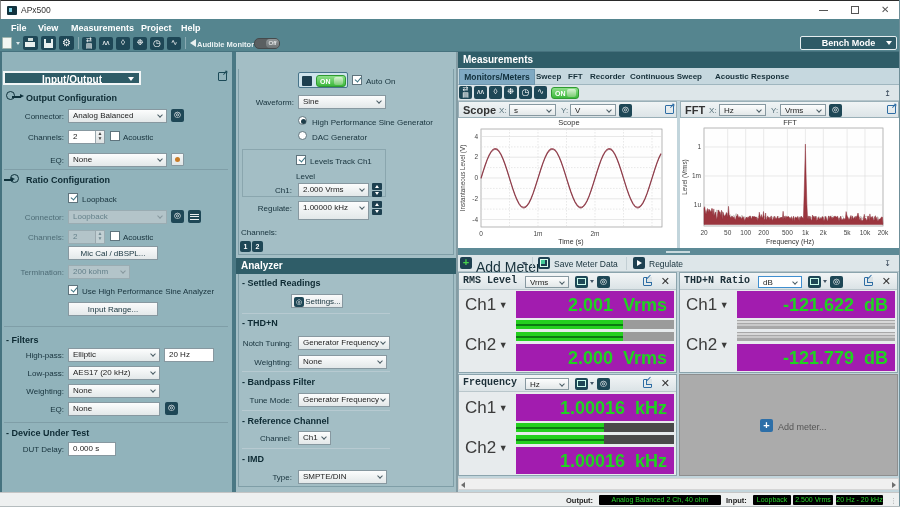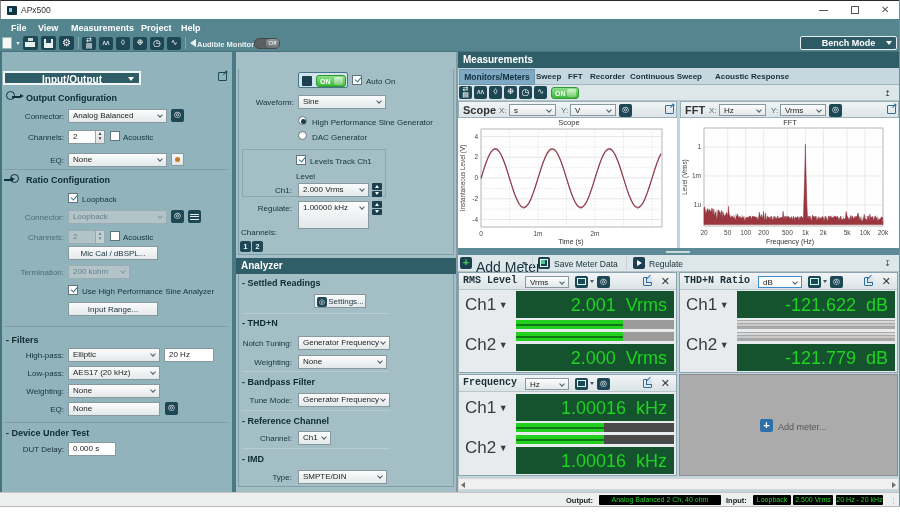--- a/index.html
+++ b/index.html
@@ -39,21 +39,21 @@
 .spu:after{content:"";position:absolute;left:2.5px;top:1.5px;width:0;height:0;border-left:2.5px solid transparent;border-right:2.5px solid transparent;border-bottom:3.5px solid #fff;}
 .spd{position:absolute;left:0;top:7.5px;width:10px;height:6.5px;background:#1d4050;border-radius:1px;}
 .spd:after{content:"";position:absolute;left:2.5px;top:1.5px;width:0;height:0;border-left:2.5px solid transparent;border-right:2.5px solid transparent;border-top:3.5px solid #fff;}
 .radio{position:absolute;width:9px;height:9px;border-radius:50%;background:#fff;border:1px solid #5f747d;}
 .radio.s:after{content:"";position:absolute;left:2px;top:2px;width:5px;height:5px;border-radius:50%;background:#1d3d49;}
 
 .mpanel{position:absolute;background:#e7ebed;border:1px solid #8ba4ad;}
 .mhead{position:absolute;left:0;top:0;right:0;height:17px;background:linear-gradient(#f2f5f6,#dbe3e6);border-bottom:1px solid #b9c6cb;}
 .mhtitle{position:absolute;left:4px;top:2px;font-size:10px;font-weight:bold;color:#1b2f38;font-family:Liberation Mono, monospace;}
 .chlab{position:absolute;font-size:17px;color:#3b3b3b;}
-.blackdisp{position:absolute;background:#14532d;}
+.blackdisp{position:absolute;background:#a21caf;font-weight:bold;}
 .bdtext{position:absolute;right:7px;top:50%;transform:translateY(-50%);color:#1fd321;font-size:18px;white-space:nowrap;}
 .mx{position:absolute;color:#333;font-weight:bold;font-size:10px;}
 .exic{position:absolute;width:9px;height:9px;border:1.2px solid #2e6da4;border-radius:1px;}
 .exic:after{content:"\2197";position:absolute;right:-2px;top:-4px;font-size:7px;color:#2e6da4;font-weight:bold;}
 .exic.dk:after{color:#1b4a57;}
 </style></head>
 <body>
 <div id="app">
 
   <div id="titlebar" class="abs">
@@ -201,33 +201,33 @@
     <div class="ck c" style="left:60px;top:103px;"></div>
     <div class="lb" style="left:74px;top:105px;text-align:left;">Levels Track Ch1</div>
     <div class="lb" style="left:60px;top:120px;text-align:left;">Level</div>
     <div class="lb" style="left:24px;top:134px;width:32px;">Ch1:</div>
     <div class="cb" style="left:62px;top:131px;width:71px;height:14px;">2.000 Vrms<span class="ar"></span></div>
     <div class="abs" style="left:136px;top:131px;width:10px;height:14px;">
       <div class="spu"></div>
         <div class="spd"></div>
     </div>
     <div class="lb" style="left:8px;top:152px;width:48px;">Regulate:</div>
-    <div class="cb" style="left:62px;top:149px;width:71px;height:28px;">1.00000 kHz<span class="ar"></span></div>
+    <div class="cb" style="left:62px;top:149px;width:71px;height:19px;">1.00000 kHz<span class="ar"></span></div>
     <div class="abs" style="left:136px;top:149px;width:10px;height:14px;">
       <div class="spu"></div>
         <div class="spd"></div>
     </div>
     <div class="lb" style="left:5px;top:176px;text-align:left;">Channels:</div>
     <div class="ib" style="left:4px;top:189px;width:11px;height:11px;font-size:7px;line-height:11px;font-weight:bold;">1</div>
     <div class="ib" style="left:16px;top:189px;width:11px;height:11px;font-size:7px;line-height:11px;font-weight:bold;">2</div>
 
     <div class="abs phead" style="left:0;top:206px;width:220px;height:16px;padding:2px 0 0 5px;">Analyzer</div>
     <div class="abs" style="left:2px;top:222px;width:216px;height:213px;border:1px solid #7f9ea7;border-top:none;"></div>
     <div class="sh" style="left:6px;top:226px;">- Settled Readings</div>
-    <div class="btn" style="left:78px;top:242px;width:52px;height:14px;line-height:13px;padding-left:12px;">Settings...<div class="ib" style="left:2px;top:1.5px;width:10px;height:10px;font-size:7px;line-height:10px;">◎</div></div>
+    <div class="btn" style="left:55px;top:242px;width:52px;height:14px;line-height:13px;padding-left:12px;">Settings...<div class="ib" style="left:2px;top:1.5px;width:10px;height:10px;font-size:7px;line-height:10px;">◎</div></div>
     <div class="hr" style="left:6px;top:261px;width:148px;background:#b7cad1;"></div>
     <div class="sh" style="left:6px;top:266px;">- THD+N</div>
     <div class="lb" style="left:0px;top:287px;width:56px;">Notch Tuning:</div>
     <div class="cb" style="left:62px;top:284px;width:92px;height:14px;">Generator Frequency<span class="ar"></span></div>
     <div class="lb" style="left:0px;top:306px;width:56px;">Weighting:</div>
     <div class="cb" style="left:62px;top:303px;width:89px;height:14px;">None<span class="ar"></span></div>
     <div class="hr" style="left:6px;top:319px;width:148px;background:#b7cad1;"></div>
     <div class="sh" style="left:6px;top:325px;">- Bandpass Filter</div>
     <div class="lb" style="left:0px;top:344px;width:56px;">Tune Mode:</div>
     <div class="cb" style="left:62px;top:341px;width:92px;height:14px;">Generator Frequency<span class="ar"></span></div>

